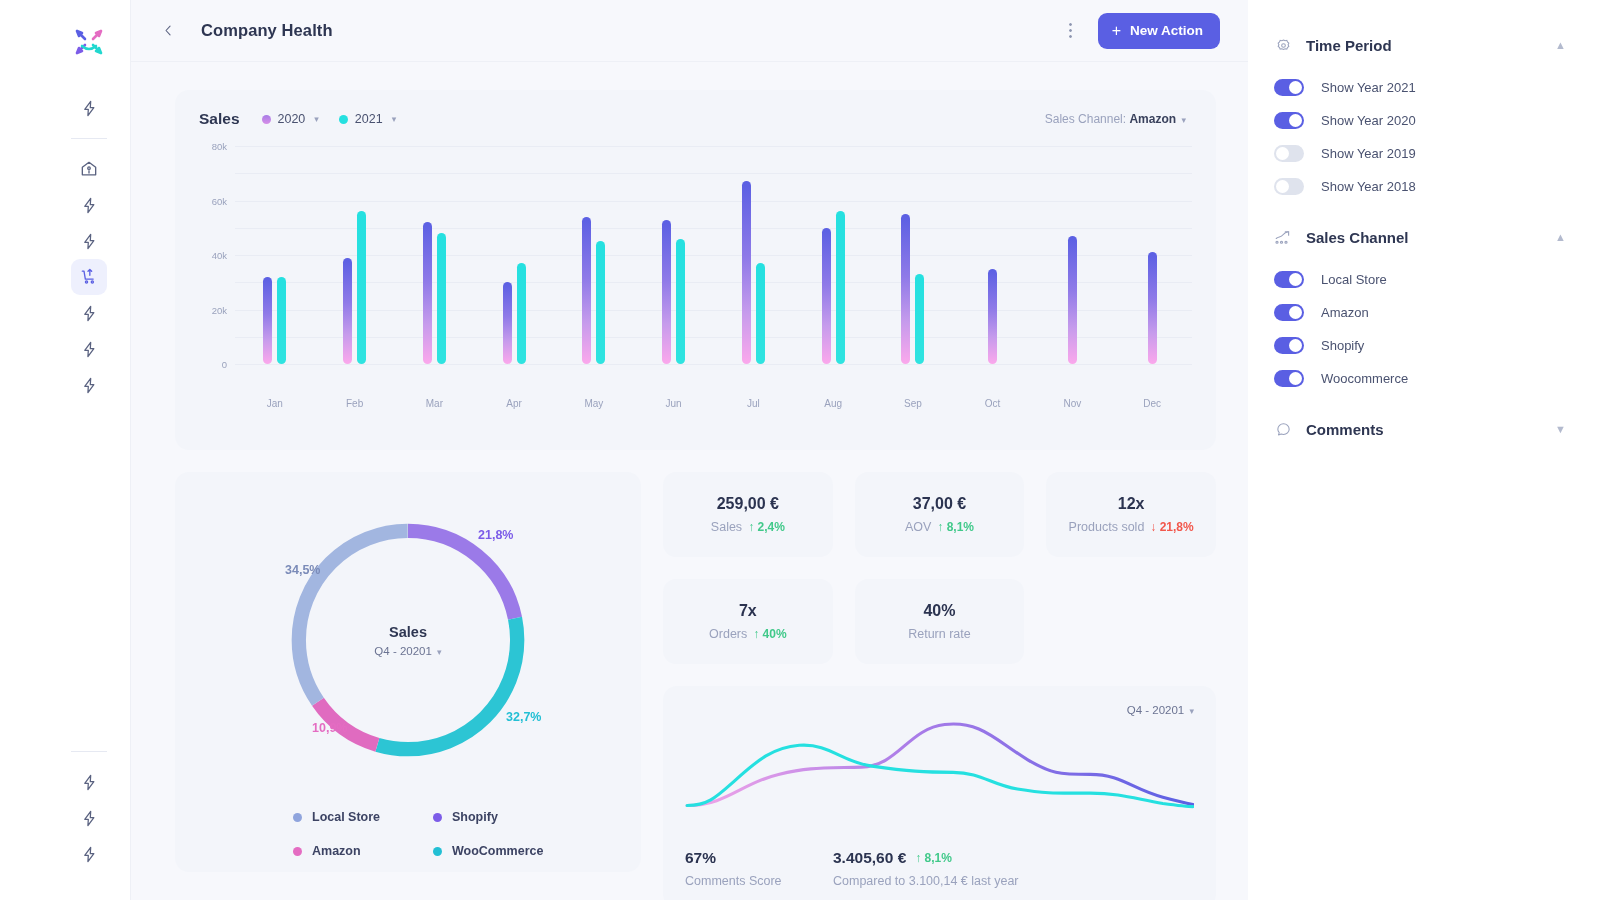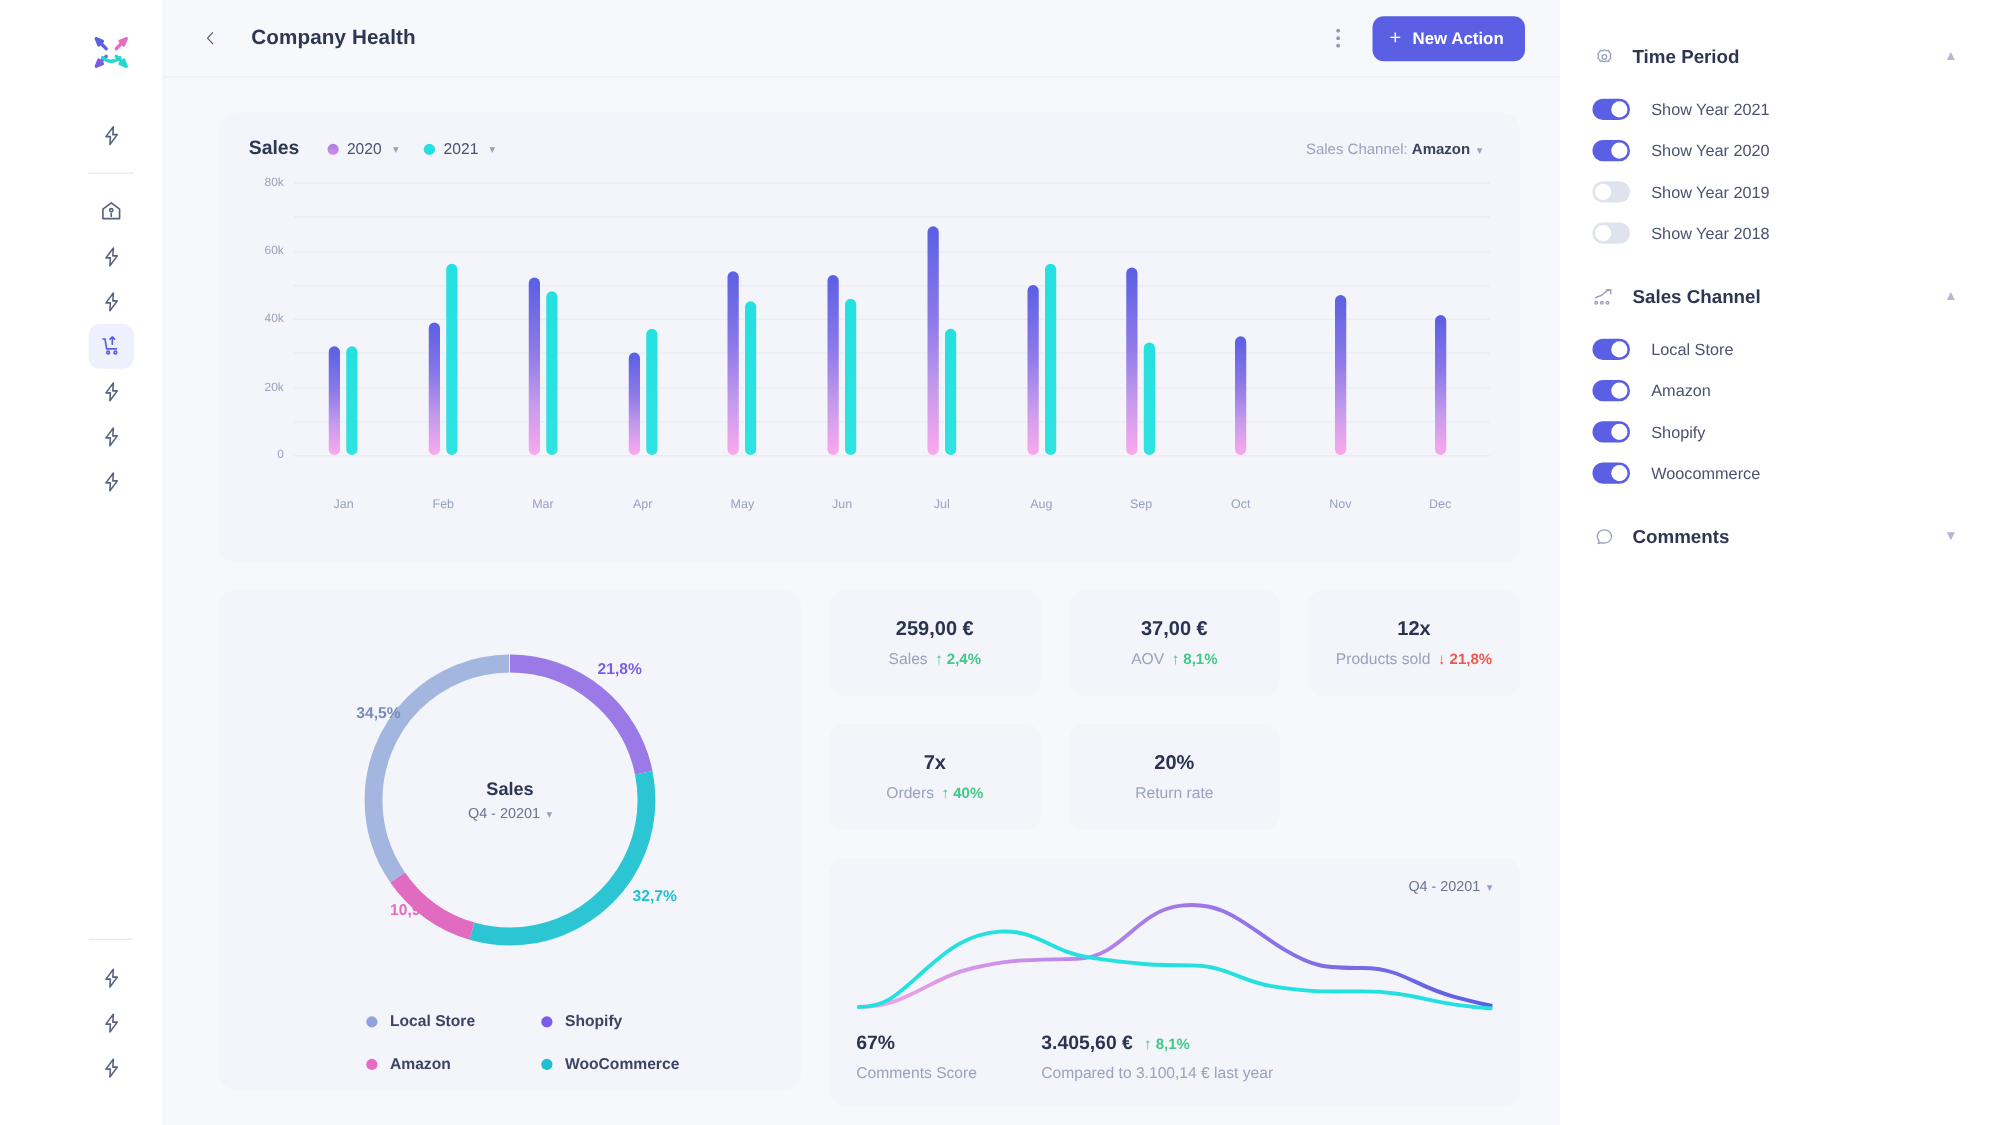--- a/index.html
+++ b/index.html
@@ -117,21 +117,21 @@
   .delta.up { color: #41c98a; }
   .delta.down { color: #f2574c; }
 
   .trend-card { flex: 1; border-radius: 14px; background: #f3f5fa;
                 position: relative; padding: 18px 22px 20px; display: flex;
                 flex-direction: column; }
   .trend-sel { position: absolute; right: 22px; top: 18px; font-size: 11.5px;
                color: #6b7392; cursor: pointer; }
   .trend-svg { flex: 1; margin-top: 6px; }
   .trend-foot { display: flex; align-items: flex-start; gap: 0; padding-top: 2px; }
-  .tf-block { display: flex; flex-direction: column; gap: 7px; }
+  .tf-block { display: flex; flex-direction: column; gap: 7px; margin-top: 23px; }
   .tf-block.first { width: 148px; }
   .tf-top { font-size: 15.5px; font-weight: 700; color: #2b3350;
             display: flex; align-items: center; gap: 9px; }
   .tf-bot { font-size: 12.5px; color: #9aa2bd; }
 
   
   .panel { flex: 1; height: 900px; background: #ffffff; padding: 28px 0 0 0; }
   .panel-sec-head { display: flex; align-items: center; padding: 0 34px 0 24px;
                     height: 34px; cursor: pointer; }
   .panel-ico { width: 22px; height: 22px; margin-right: 12px; display: flex;
@@ -463,21 +463,21 @@
                 </div>
               </div>
               <div class="kpi">
                 <div class="kpi-val">7x</div>
                 <div class="kpi-sub">
                   <span>Orders</span>
                   <span class="delta up">↑ 40%</span>
                 </div>
               </div>
               <div class="kpi">
-                <div class="kpi-val">20%</div>
+                <div class="kpi-val">40%</div>
                 <div class="kpi-sub">
                   <span>Return rate</span>
                 </div>
               </div>
             </div>
 
           <div class="trend-card">
             <div class="trend-sel">
               <span>Q4 - 20201</span>
               <span class="chev">▾</span>

